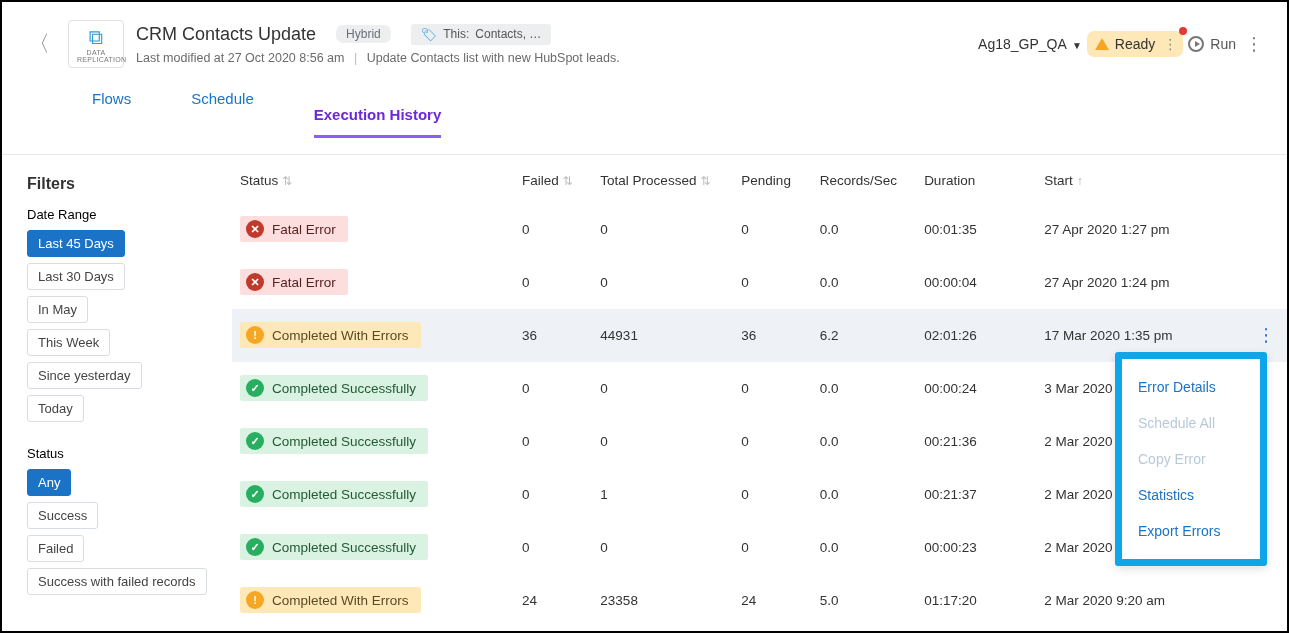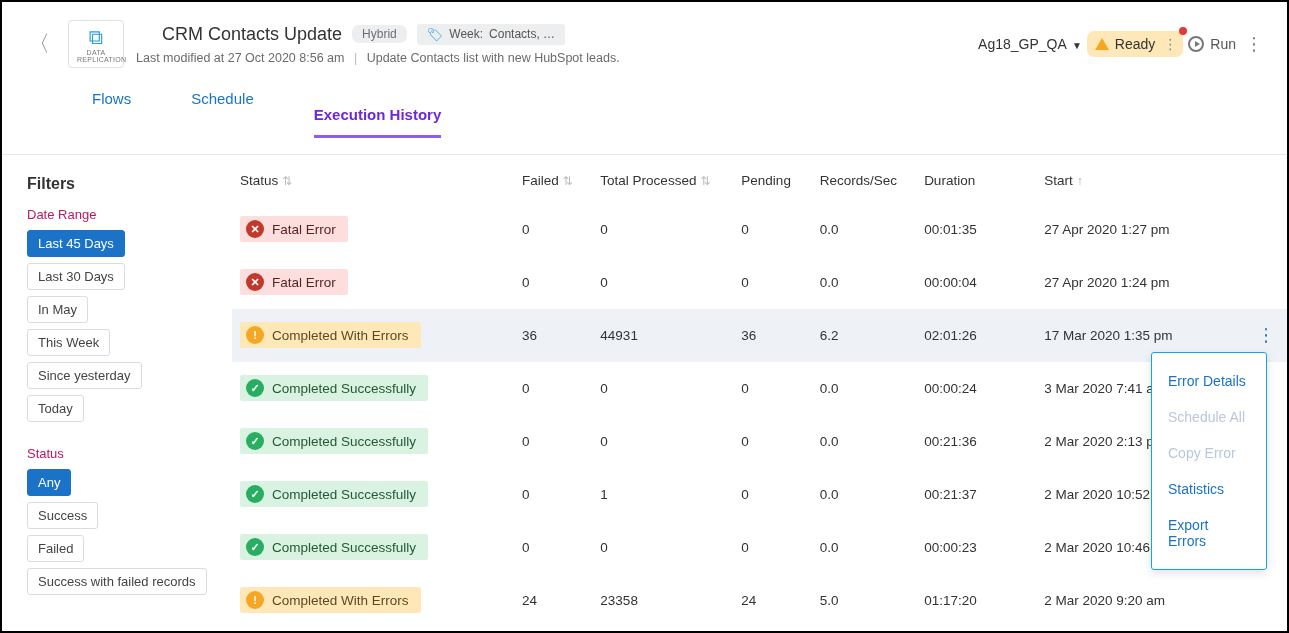--- a/index.html
+++ b/index.html
@@ -40,21 +40,21 @@
     line-height: 1;
   }
   .app-icon-label {
     font-size: 7px;
     color: #777;
     letter-spacing: 0.3px;
     margin-top: 2px;
     display: block;
   }
   .title-block { flex: 0 0 auto; }
-  .title-row { display: flex; align-items: center; gap: 10px; margin-left: 26px; }
+  .title-row { display: flex; align-items: center; gap: 20px; }
   .page-title { font-size: 18px; color: #333; font-weight: 400; }
   .badge-hybrid {
     background: #eceef0;
     color: #6a7079;
     border-radius: 7px;
     padding: 2px 10px;
     font-size: 12px;
   }
   .tags-pill {
     background: #eceef0;
@@ -144,21 +144,21 @@
   .content {
     display: flex;
     height: calc(100% - 155px);
   }
   .sidebar {
     width: 230px;
     padding: 20px 25px;
     flex-shrink: 0;
   }
   .filters-title { font-size: 16px; font-weight: 600; margin-bottom: 14px; }
-  .filter-group-label { font-size: 13px; color: #be185d; margin-bottom: 8px; }
+  .filter-group-label { font-size: 13px; color: #000000; margin-bottom: 8px; }
   .filter-pill {
     display: inline-block;
     border: 1px solid #d8dde3;
     border-radius: 3px;
     padding: 5px 10px;
     font-size: 13px;
     color: #444;
     margin-bottom: 6px;
     cursor: pointer;
     background: #fff;
@@ -222,23 +222,23 @@
     color: #1a73c7;
     font-size: 18px;
     cursor: pointer;
     text-align: center;
   }
 
   .dropdown-menu {
     position: absolute;
     top: 350px;
     right: 20px;
-    width: 116px;
+    width: 152px;
     background: #fff;
-    border: 1px solid #0ea5e9;
+    border: 7px solid #0ea5e9;
     box-shadow: 0 3px 10px rgba(0,0,0,0.12);
     border-radius: 3px;
     padding: 10px 0;
     z-index: 100;
   }
   .dropdown-item {
     padding: 10px 16px;
     font-size: 14px;
     color: #1a73c7;
     cursor: pointer;
@@ -255,21 +255,21 @@
   <div class="app-icon-box">
     <span class="app-icon">⧉</span>
     <span class="app-icon-label">DATA REPLICATION</span>
   </div>
   <div class="title-block">
     <div class="title-row">
       <span class="page-title">CRM Contacts Update</span>
       <span class="badge-hybrid">Hybrid</span>
       <span class="tags-pill">
         <span class="tag-icon">🏷</span>
-        <span>Week:</span>
+        <span>This:</span>
         <span>Contacts, …</span>
       </span>
     </div>
     <div class="subtitle">
       <span>Last modified at 27 Oct 2020 8:56 am</span>
       <span class="sep">|</span>
       <span>Update Contacts list with new HubSpot leads.</span>
     </div>
   </div>
   <div class="header-right">

